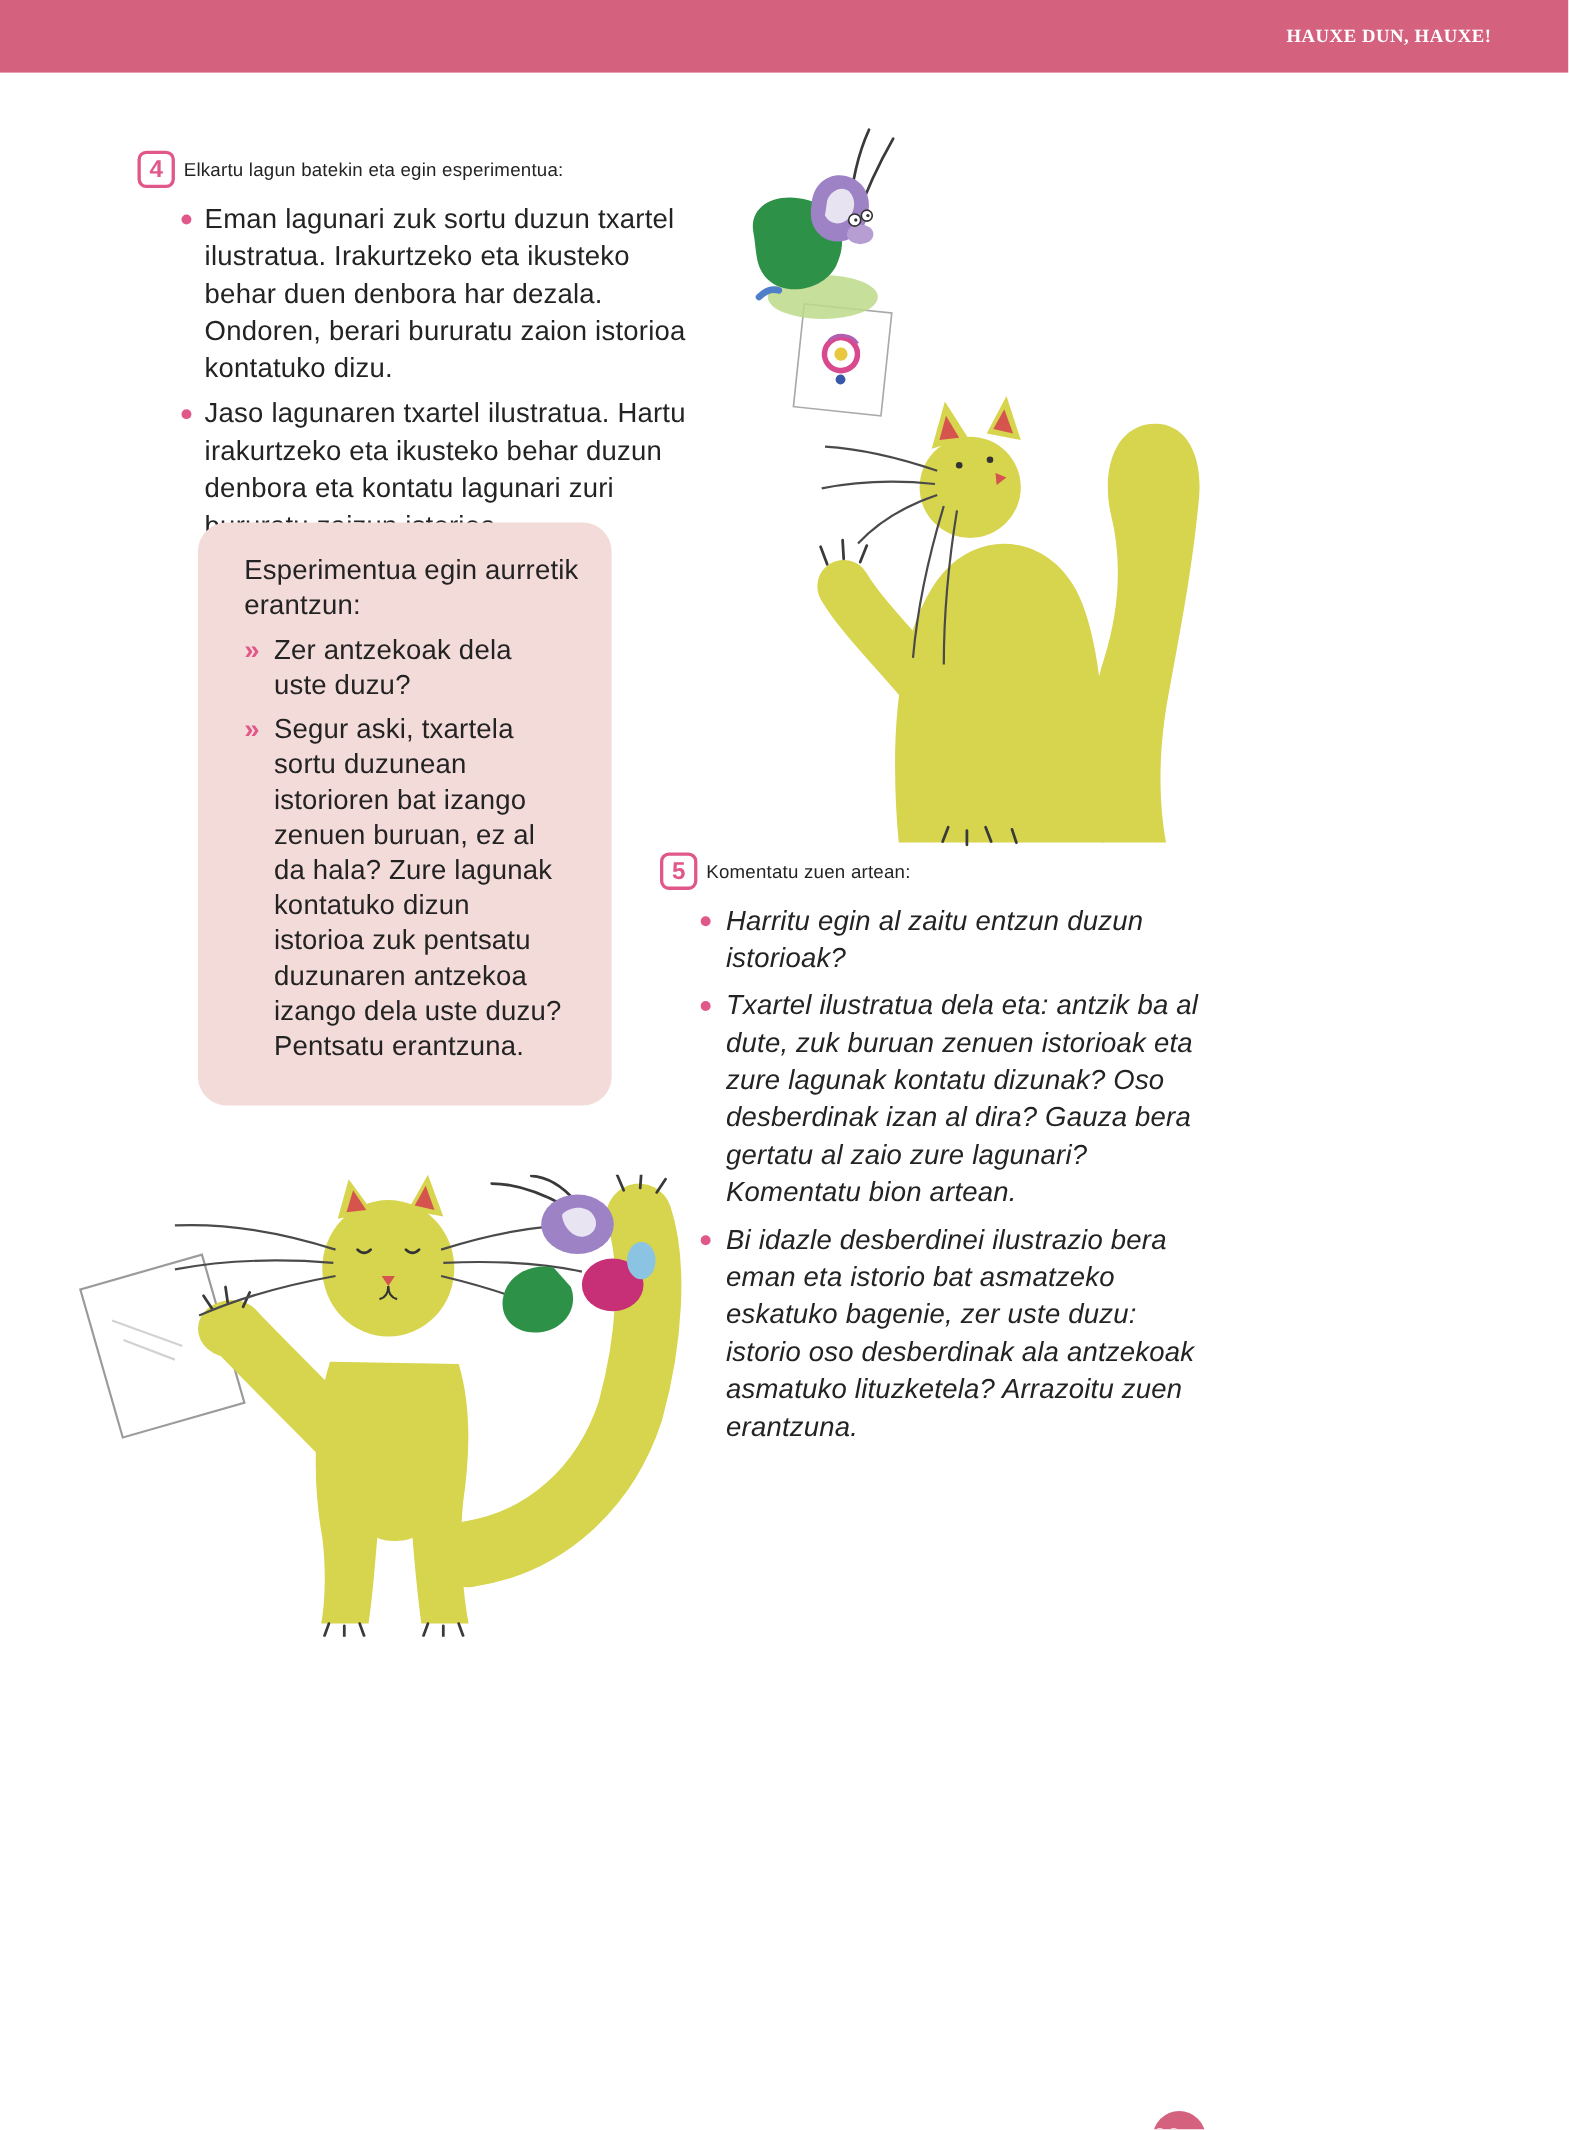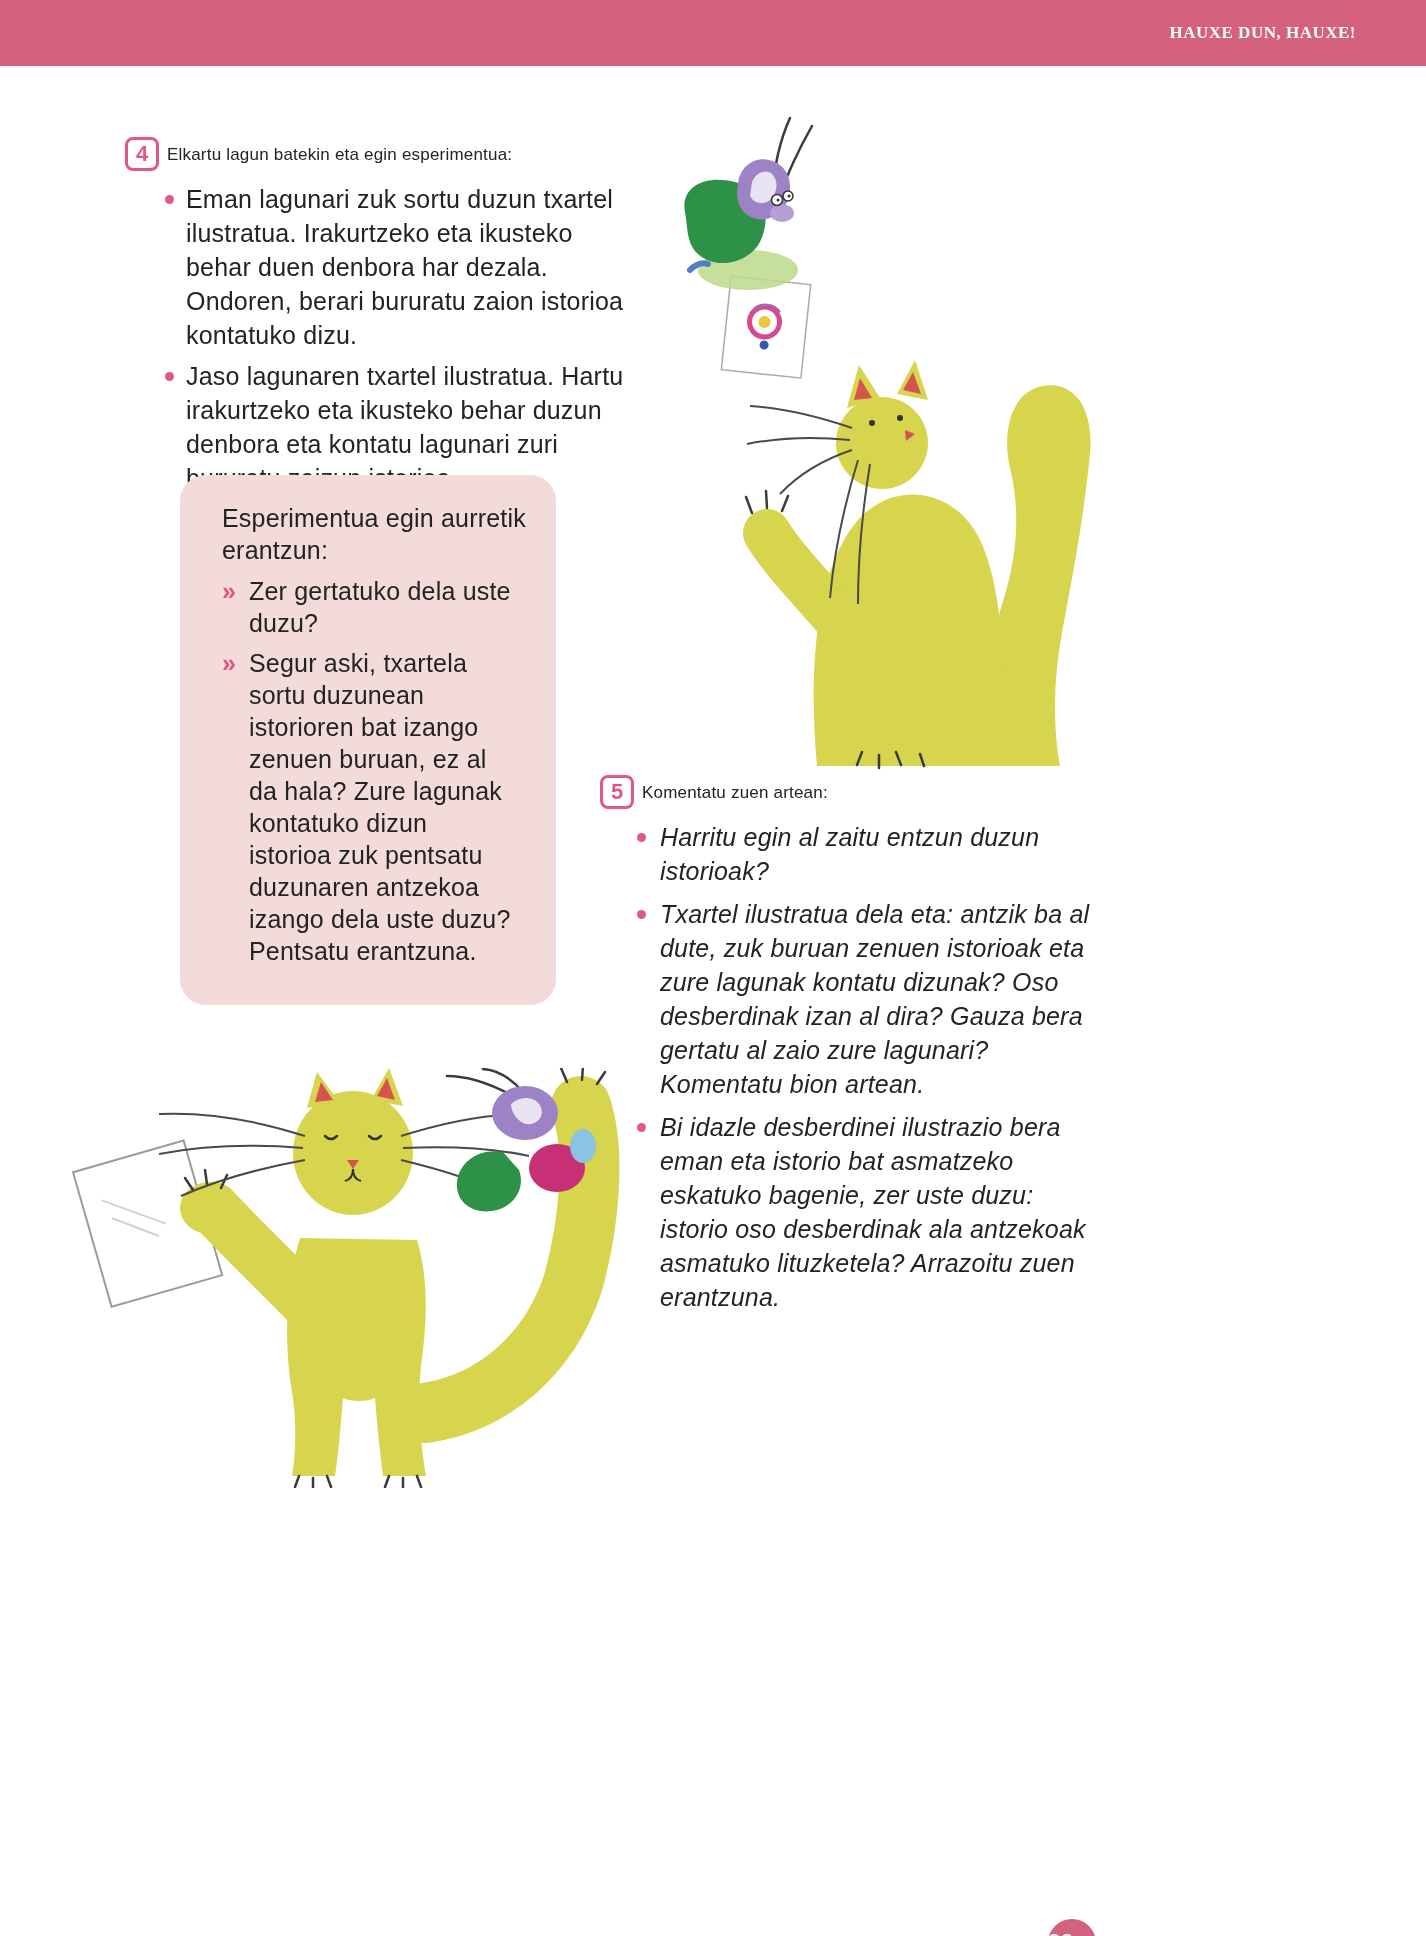--- a/index.html
+++ b/index.html
@@ -70,21 +70,21 @@
     </div>
     <ul class="bullets">
       <li><span class="dot"></span><span>Eman lagunari zuk sortu duzun txartel ilustratua. Irakurtzeko eta ikusteko behar duen denbora har dezala. Ondoren, berari bururatu zaion istorioa kontatuko dizu.</span></li>
       <li><span class="dot"></span><span>Jaso lagunaren txartel ilustratua. Hartu irakurtzeko eta ikusteko behar duzun denbora eta kontatu lagunari zuri bururatu zaizun istorioa.</span></li>
     </ul>
   </section>
 
   <aside class="pinkbox">
     <p class="pb-title">Esperimentua egin aurretik erantzun:</p>
     <ul class="chevlist">
-      <li><span class="chev">»</span><span>Zer gertatuko dela uste duzu?</span></li>
+      <li><span class="chev">»</span><span>Zer antzekoak dela uste duzu?</span></li>
       <li><span class="chev">»</span><span>Segur aski, txartela sortu duzunean istorioren bat izango zenuen buruan, ez al da hala? Zure lagunak kontatuko dizun istorioa zuk pentsatu duzunaren antzekoa izango dela uste duzu? Pentsatu erantzuna.</span></li>
     </ul>
   </aside>
 
   <section class="exercise ex5">
     <div class="ex-head">
       <span class="num-box">
           <span>5</span>
         </span>
       <h2 class="ex-title">Komentatu zuen artean:</h2>

